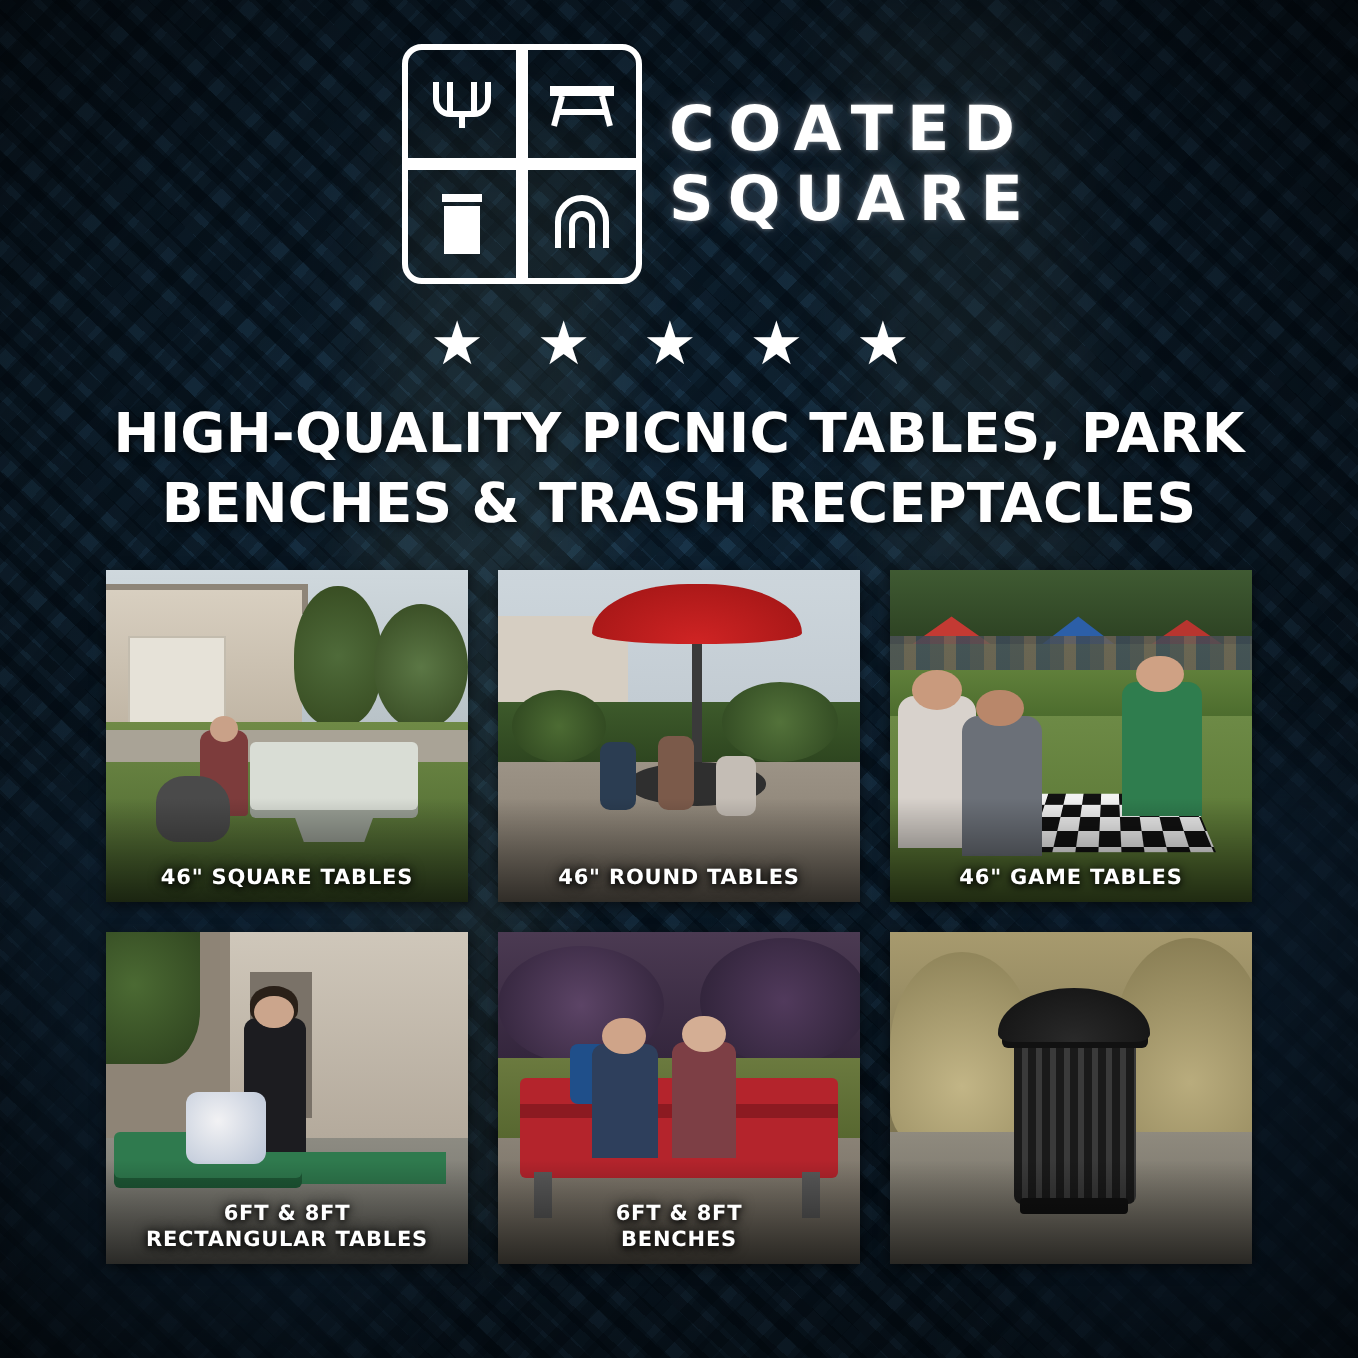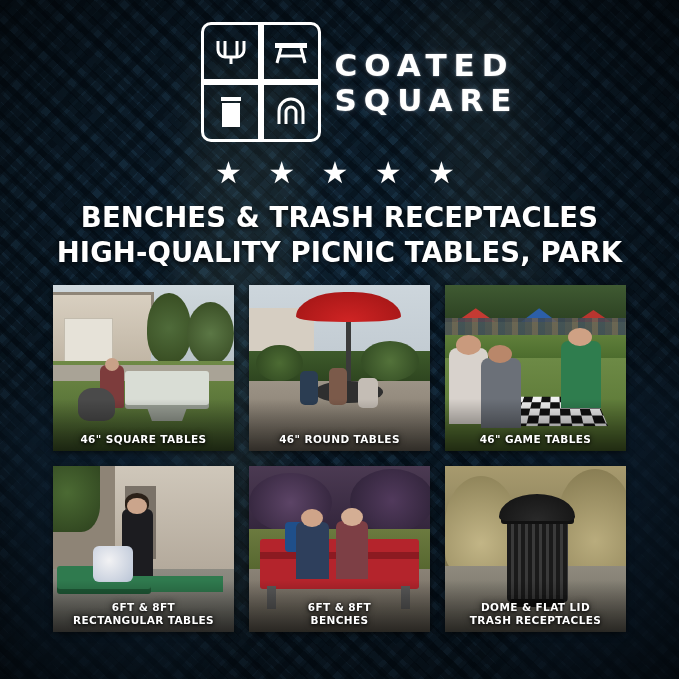--- a/index.html
+++ b/index.html
@@ -325,22 +325,22 @@
       </div>
       <div class="logo-text">
         <div class="logo-line">COATED</div>
         <div class="logo-line">SQUARE</div>
       </div>
     </div>
 
     <div class="stars">★ ★ ★ ★ ★</div>
 
     <div class="headline">
+      <div>HIGH-QUALITY PICNIC TABLES, PARK</div>
       <div>BENCHES &amp; TRASH RECEPTACLES</div>
-      <div>HIGH-QUALITY PICNIC TABLES, PARK</div>
     </div>
 
     <div class="grid">
 
       <div class="tile">
         <div class="ph t1-sky"></div>
           <div class="ph t1-roof"></div>
           <div class="ph t1-house"></div>
         <div class="ph t1-garage"></div>
           <div class="ph t1-tree1"></div>
@@ -435,19 +435,17 @@
         <div class="ph t6-sky"></div>
           <div class="ph t6-plants"></div>
         <div class="ph t6-gr1"></div>
           <div class="ph t6-gr2"></div>
         <div class="ph t6-ground"></div>
         <div class="ph t6-can"></div>
           <div class="ph t6-rim"></div>
           <div class="ph t6-dome"></div>
         <div class="ph t6-base"></div>
         <div class="tile-shade"></div>
-        <div class="tile-caption">DOME &amp; FLAT LID
-TRASH RECEPTACLES</div>
       </div>
 
     </div>
   </div>
 </div>
 
 </body></html>

